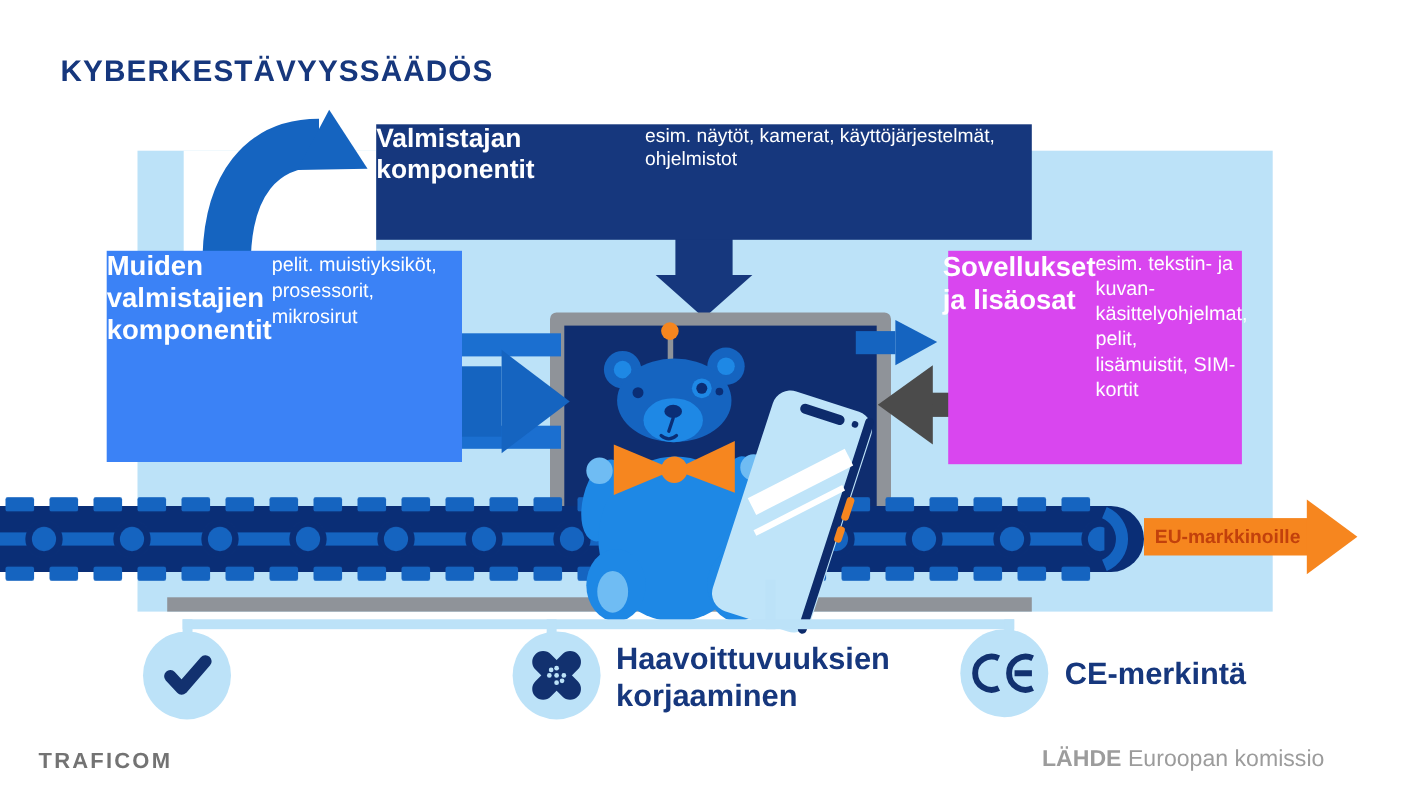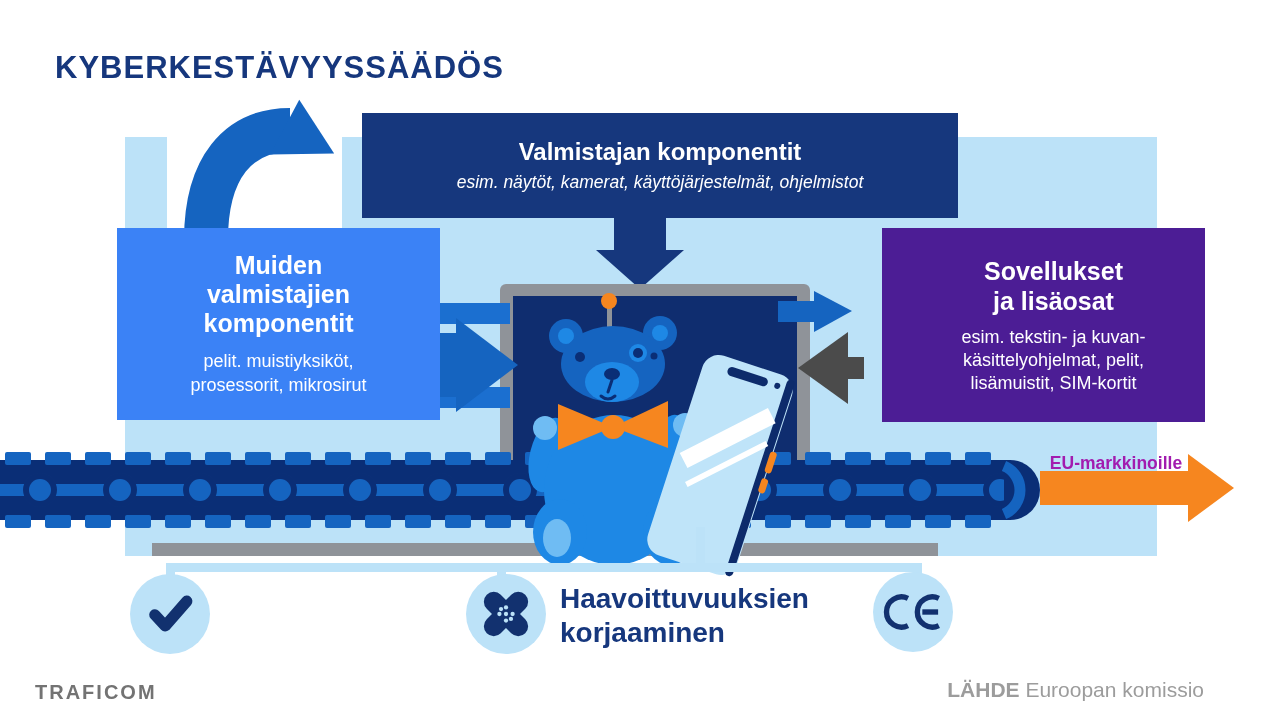--- a/index.html
+++ b/index.html
@@ -4,38 +4,38 @@
 <style>
   html,body{margin:0;padding:0;background:#fff;}
   #stage{position:relative;width:1280px;height:720px;overflow:hidden;background:#ffffff;
          font-family:"Liberation Sans", sans-serif;}
   .abs{position:absolute;}
   .multiline{white-space:pre-line;}
   
   #bg-panel{left:125px;top:137px;width:1032px;height:419px;background:#BCE2F8;}
   #bg-notch{left:167px;top:137px;width:175px;height:93px;background:#ffffff;}
   
-  #main-title{left:55px;top:50px;font-size:31px;font-weight:700;letter-spacing:1px;color:#16377D;}
-  
-  .box{box-sizing:border-box;text-align:center;color:#fff;display:flex;flex-direction:column;justify-content:center;margin-left:20px;}
+  #main-title{left:55px;top:50px;font-size:27px;font-weight:700;letter-spacing:1px;color:#16377D;}
+  
+  .box{box-sizing:border-box;color:#fff;display:flex;justify-content:center;}
   #box-top{left:342px;top:113px;width:596px;height:105px;background:#16377D;}
   #box-top .t{font-size:24px;font-weight:700;margin-bottom:6px;}
-  #box-top .s{font-size:17.5px;font-style:italic;}
+  #box-top .s{font-size:17.5px;}
   #box-left{left:97px;top:228px;width:323px;height:192px;background:#3b82f6;}
   #box-left .t{font-size:25px;font-weight:700;line-height:29px;margin-bottom:11px;}
   #box-left .s{font-size:18px;line-height:24px;}
-  #box-right{left:862px;top:228px;width:323px;height:194px;background:#4c1d95;padding-left:20px;}
+  #box-right{left:862px;top:228px;width:267px;height:194px;background:#d946ef;}
   #box-right .t{font-size:25px;font-weight:700;line-height:30px;margin-bottom:10px;}
   #box-right .s{font-size:18px;line-height:23px;}
   
   #eu-arrow-bar{left:1040px;top:471px;width:150px;height:34px;background:#F6861F;}
   #eu-arrow-head{left:1188px;top:454px;width:0;height:0;border-top:34px solid transparent;
                  border-bottom:34px solid transparent;border-left:46px solid #F6861F;}
-  #eu-arrow-label{left:1043px;top:453px;width:146px;text-align:center;font-size:17.5px;
-                  font-weight:700;color:#a21caf;}
+  #eu-arrow-label{left:1043px;top:478px;width:146px;text-align:center;font-size:17.5px;
+                  font-weight:700;color:#c2410c;}
   
   .connector{background:#BCE2F8;}
   #conn-v-center{left:696px;top:527px;width:9px;height:45px;}
   #conn-h{left:166px;top:563px;width:756px;height:9px;}
   #conn-d1{left:166px;top:563px;width:9px;height:23px;}
   #conn-d2{left:497px;top:563px;width:9px;height:23px;}
   #conn-d3{left:913px;top:563px;width:9px;height:23px;}
   
   .req-circle{width:80px;height:80px;border-radius:50%;background:#BCE2F8;
               display:flex;align-items:center;justify-content:center;}
@@ -218,20 +218,21 @@
 
   <div class="abs req-circle" id="req3-circle">
     <svg width="66" height="58" viewBox="-46 -30 92 60">
       <g stroke="#12316F" stroke-width="7.5" fill="none">
         <path d="M -7 -19 A 21 21 0 1 0 -7 19"></path>
         <path d="M 36 -19 A 21 21 0 1 0 36 19"></path>
         <path d="M 13 0 H 35"></path>
       </g>
     </svg>
   </div>
+  <div class="abs req-label" id="req3-label">CE-merkintä</div>
 
   <div class="abs" id="logo">TRAFICOM</div>
   <div class="abs" id="source-line">
     <span class="b">LÄHDE</span>
     <span>Euroopan komissio</span>
   </div>
 
 </div>
 
 </body></html>

